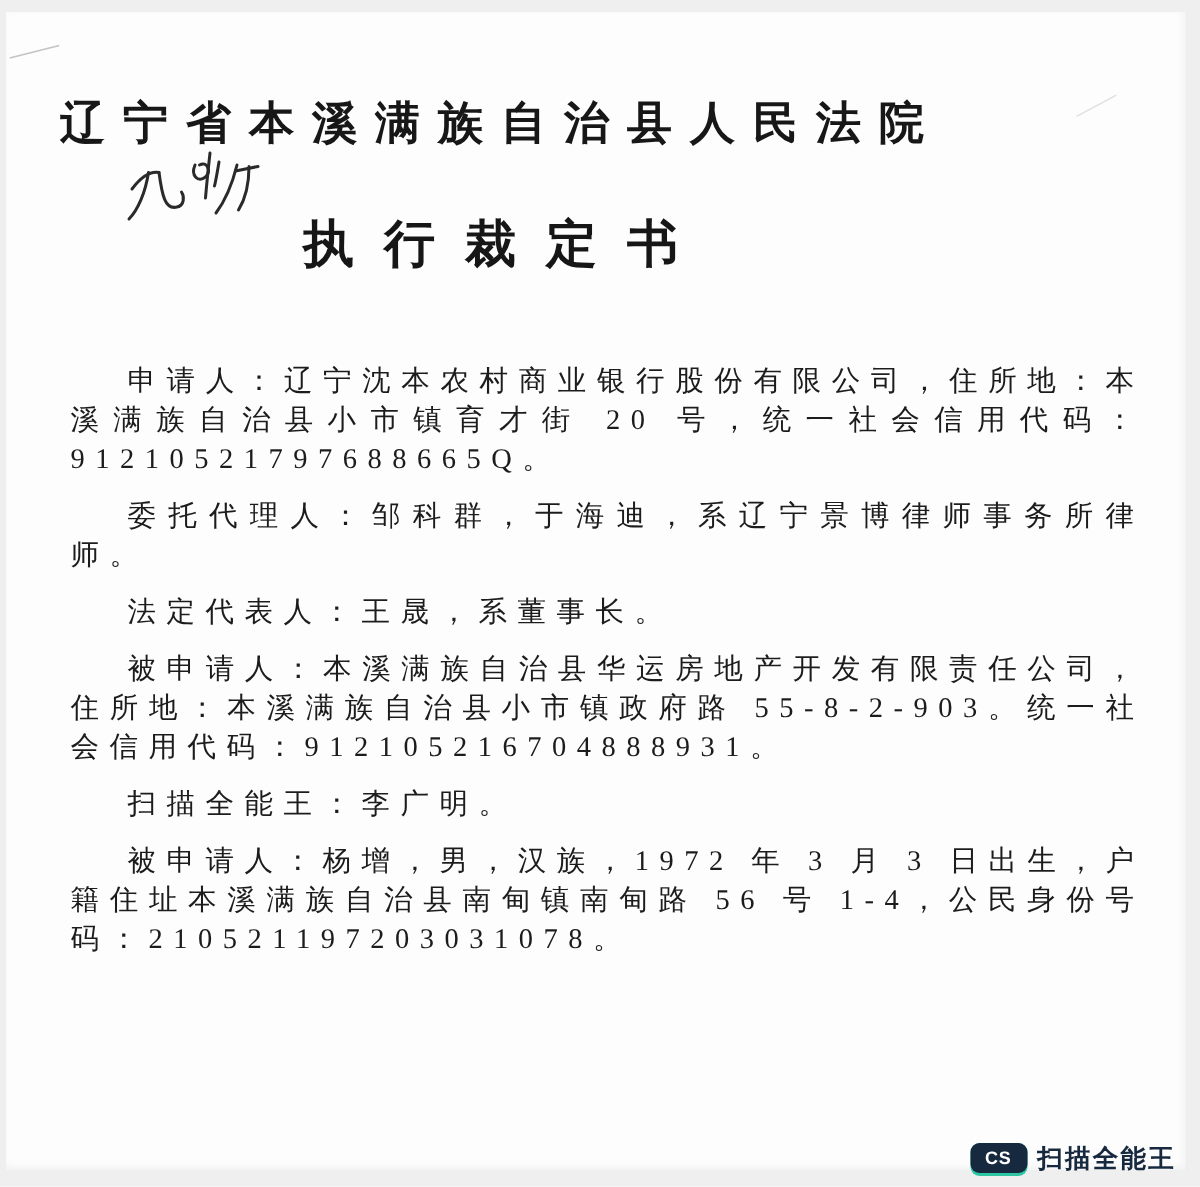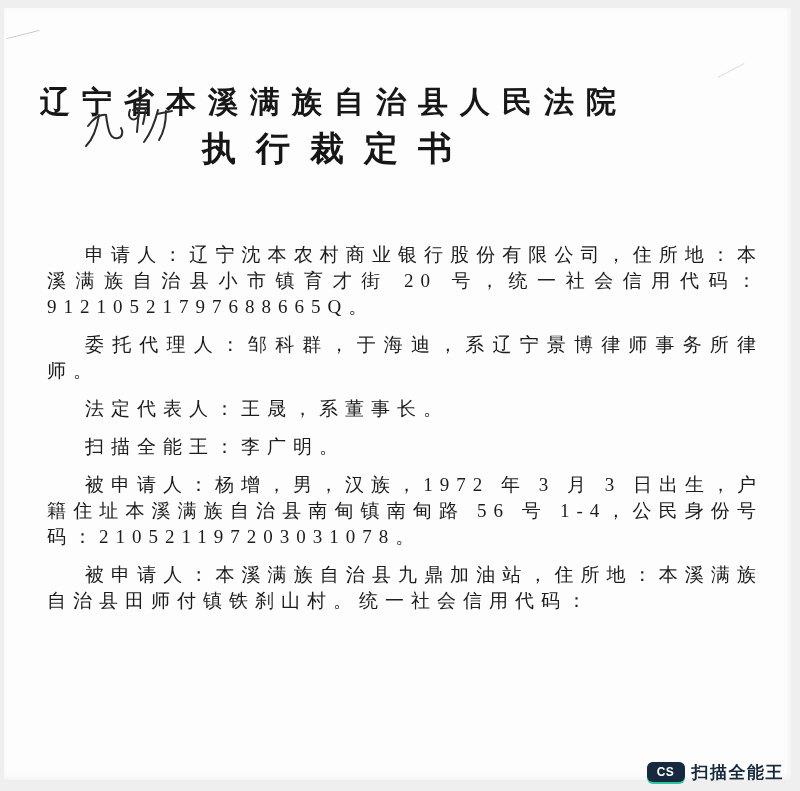--- a/index.html
+++ b/index.html
@@ -25,30 +25,29 @@
   .fold-tl{left:2px;top:26px;width:34px;transform:rotate(-14deg);}
   .fold-tr{left:712px;top:62px;width:30px;transform:rotate(-28deg);opacity:.5;}
   .court-name{
     position:absolute;
     left:36px;top:54px;
     font-size:30px;
     font-weight:bold;
     color:#171717;
     letter-spacing:12px;
     white-space:nowrap;
-    margin-top:20px;
   }
   .handwriting{
     position:absolute;
     left:76px;top:90px;
     width:100px;height:64px;
   }
   .doc-title{
     position:absolute;
-    left:198px;top:118px;
+    left:198px;top:132px;
     font-size:34px;
     font-weight:bold;
     color:#161616;
     letter-spacing:20px;
     white-space:nowrap;
   }
   .case-number{
     position:absolute;
     left:286px;top:188px;
     font-size:21px;
@@ -129,23 +128,23 @@
     </g>
   </svg>
 
   <div class="doc-title">执行裁定书</div>
 
 
   <div class="doc-body">
       <p>申请人：辽宁沈本农村商业银行股份有限公司，住所地：本溪满族自治县小市镇育才街 20 号，统一社会信用代码：91210521797688665Q。</p>
       <p>委托代理人：邹科群，于海迪，系辽宁景博律师事务所律师。</p>
       <p>法定代表人：王晟，系董事长。</p>
+      <p>被申请人：本溪满族自治县华运房地产开发有限责任公司，住所地：本溪满族自治县小市镇政府路 55-8-2-903。统一社会信用代码：912105216704888931。</p>
       <p>扫描全能王：李广明。</p>
       <p>被申请人：杨增，男，汉族，1972 年 3 月 3 日出生，户籍住址本溪满族自治县南甸镇南甸路 56 号 1-4，公民身份号码：210521197203031078。</p>
-      <p>被申请人：本溪满族自治县九鼎加油站，住所地：本溪满族自治县田师付镇铁刹山村。统一社会信用代码：</p>
     </div>
 
 </div>
 
 <div class="watermark">
   <div class="wm-logo">
     <div class="wm-logo-face">CS</div>
   </div>
   <div class="wm-label">扫描全能王</div>
 </div>

